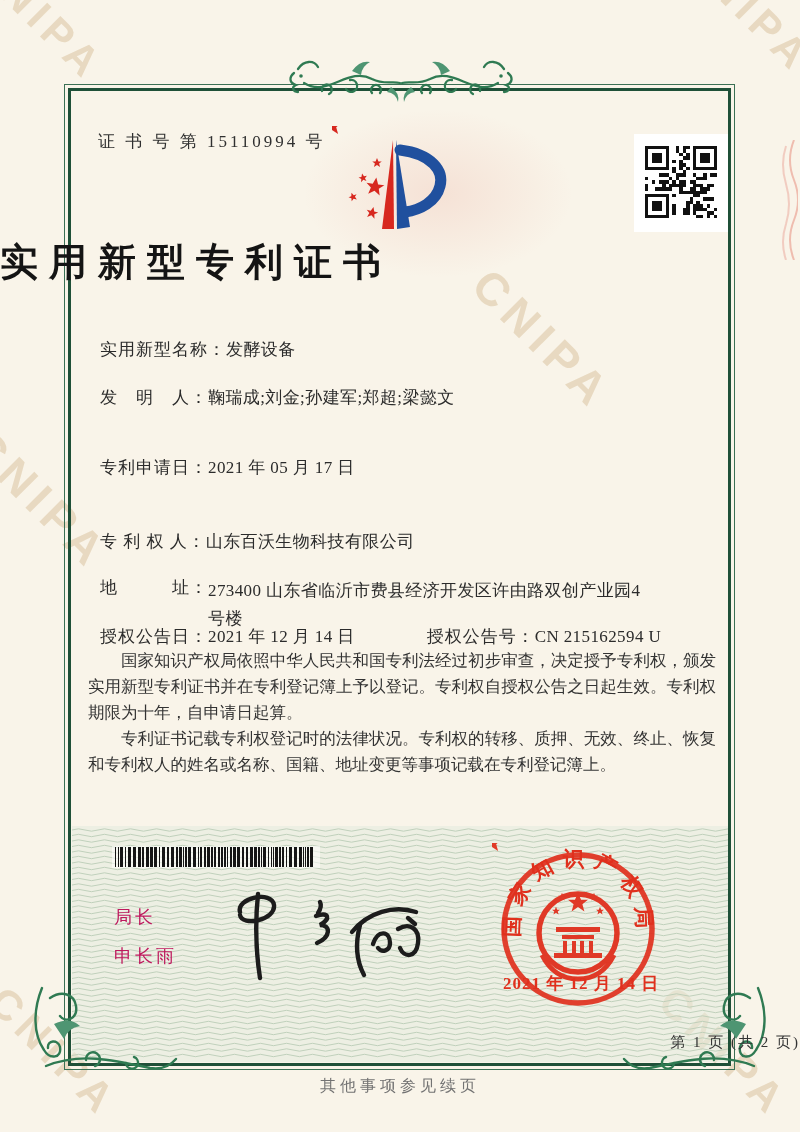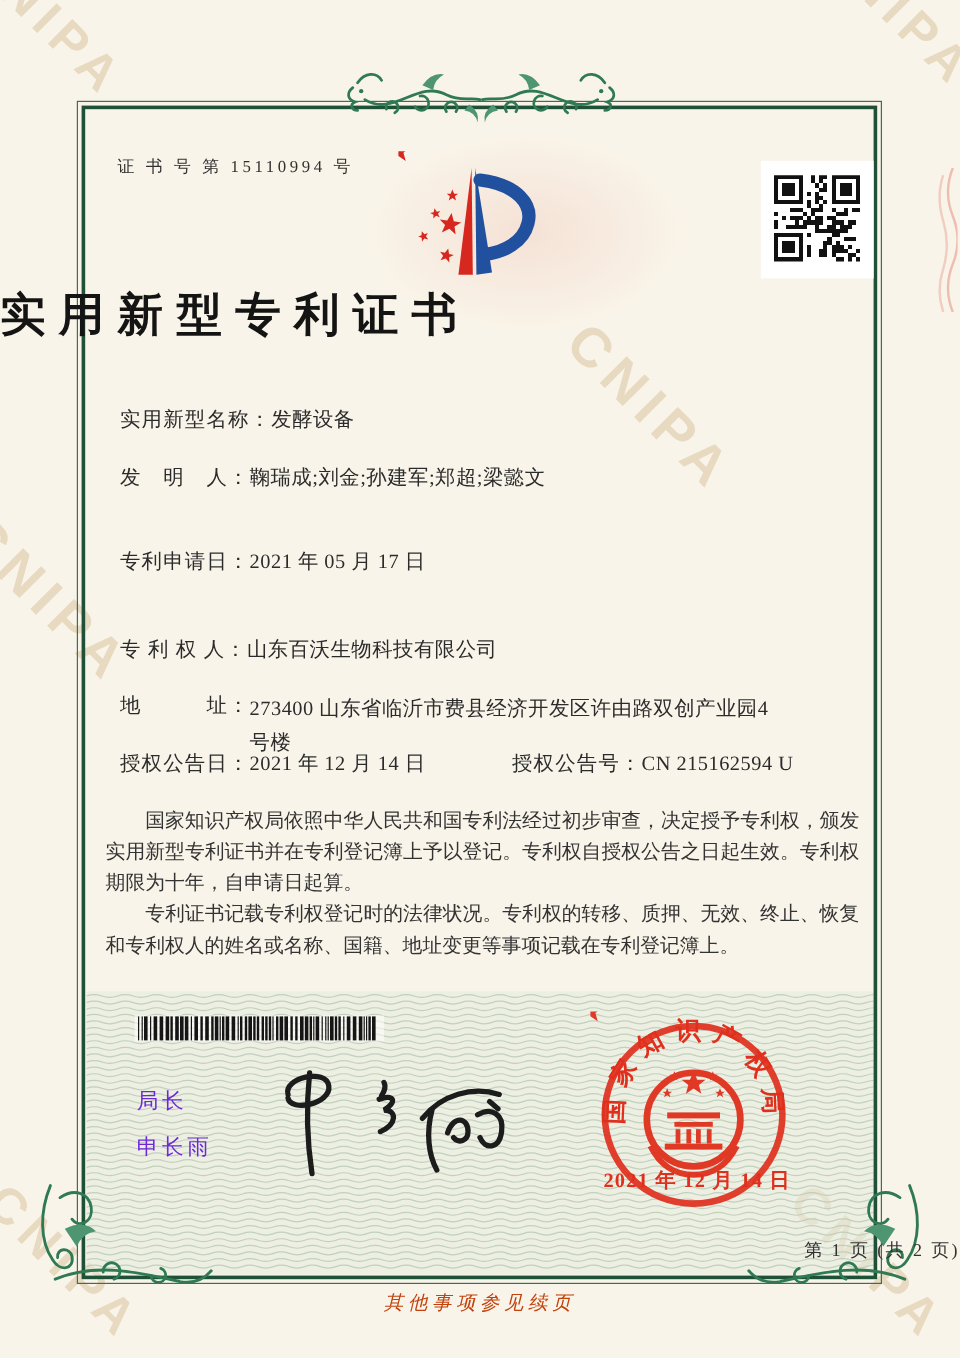--- a/index.html
+++ b/index.html
@@ -9,45 +9,45 @@
   
   .wm{position:absolute;font-family:"Liberation Sans",sans-serif;font-weight:bold;
       color:rgba(208,178,132,.40);transform:rotate(45deg);letter-spacing:7px;pointer-events:none;}
   .blob{position:absolute;left:298px;top:106px;width:280px;height:175px;
         background:radial-gradient(ellipse at center,rgba(226,128,112,.16),rgba(226,128,112,0) 68%);}
   
   .frame-outer{position:absolute;left:64px;top:84px;width:669px;height:984px;
                border:1.5px solid #3a7054;}
   .frame-inner{position:absolute;inset:3px;border:3px solid var(--green,#1f5038);}
   
-  .certno{position:absolute;left:98px;top:130px;font-size:14px;letter-spacing:3px;color:#303030;}
+  .certno{position:absolute;left:98px;top:130px;font-size:17px;letter-spacing:3px;color:#303030;}
   .title{position:absolute;left:0;width:100%;top:237px;
          font-size:38px;font-weight:bold;letter-spacing:11px;color:#141414;}
   .qrbox{position:absolute;left:634px;top:134px;width:94px;height:98px;background:#fff;}
   
   .field-row{position:absolute;left:100px;font-size:17px;white-space:nowrap;line-height:22px;}
   .flabel{white-space:pre;letter-spacing:1px;margin-top:24px;}
   .fvalue{letter-spacing:.4px;}
   .fvalue.addr{display:inline-block;width:462px;white-space:pre-wrap;vertical-align:top;line-height:28px;}
-  .paras{position:absolute;left:88px;top:671px;width:628px;font-size:16.5px;
+  .paras{position:absolute;left:88px;top:648px;width:628px;font-size:16.5px;
          line-height:26px;text-align:justify;color:#333;}
   .paras p{margin:0;text-indent:2em;}
   
   .waves{position:absolute;left:72px;top:826px;width:656px;height:236px;}
   .barcode{position:absolute;left:112px;top:846px;width:208px;height:22px;}
   .sig-label{position:absolute;left:114px;font-family:Liberation Sans, sans-serif;
-             font-size:18px;letter-spacing:3px;color:#6d28d9;}
+             font-size:18px;letter-spacing:3px;color:#be185d;}
   .signature{position:absolute;left:212px;top:878px;width:230px;height:108px;}
   .seal{position:absolute;left:492px;top:843px;width:172px;height:172px;}
   .seal-date{position:absolute;left:496px;top:972px;width:170px;text-align:center;
              font-size:17px;font-weight:bold;color:var(--red,#e0301d);letter-spacing:1px;}
   .page-info{position:absolute;left:0;width:100%;top:1033px;text-align:right;
              font-size:15px;letter-spacing:2px;color:#333;}
   .cont-note{position:absolute;left:0;width:100%;top:1076px;text-align:center;
-             font-size:16px;letter-spacing:4px;color:#c2410c;font-style:italic;}
+             font-size:16px;letter-spacing:4px;color:#737373;}
   .ornament{position:absolute;pointer-events:none;}
 </style>
 </head>
 <body>
 
 <div class="page">
 
   <div class="wm" style="left:-42px;top:-8px;font-size:42px">CNIPA</div>
   <div class="wm" style="left:666px;top:-16px;font-size:42px">CNIPA</div>
   <div class="wm" style="left:455px;top:312px;font-size:46px">CNIPA</div>

